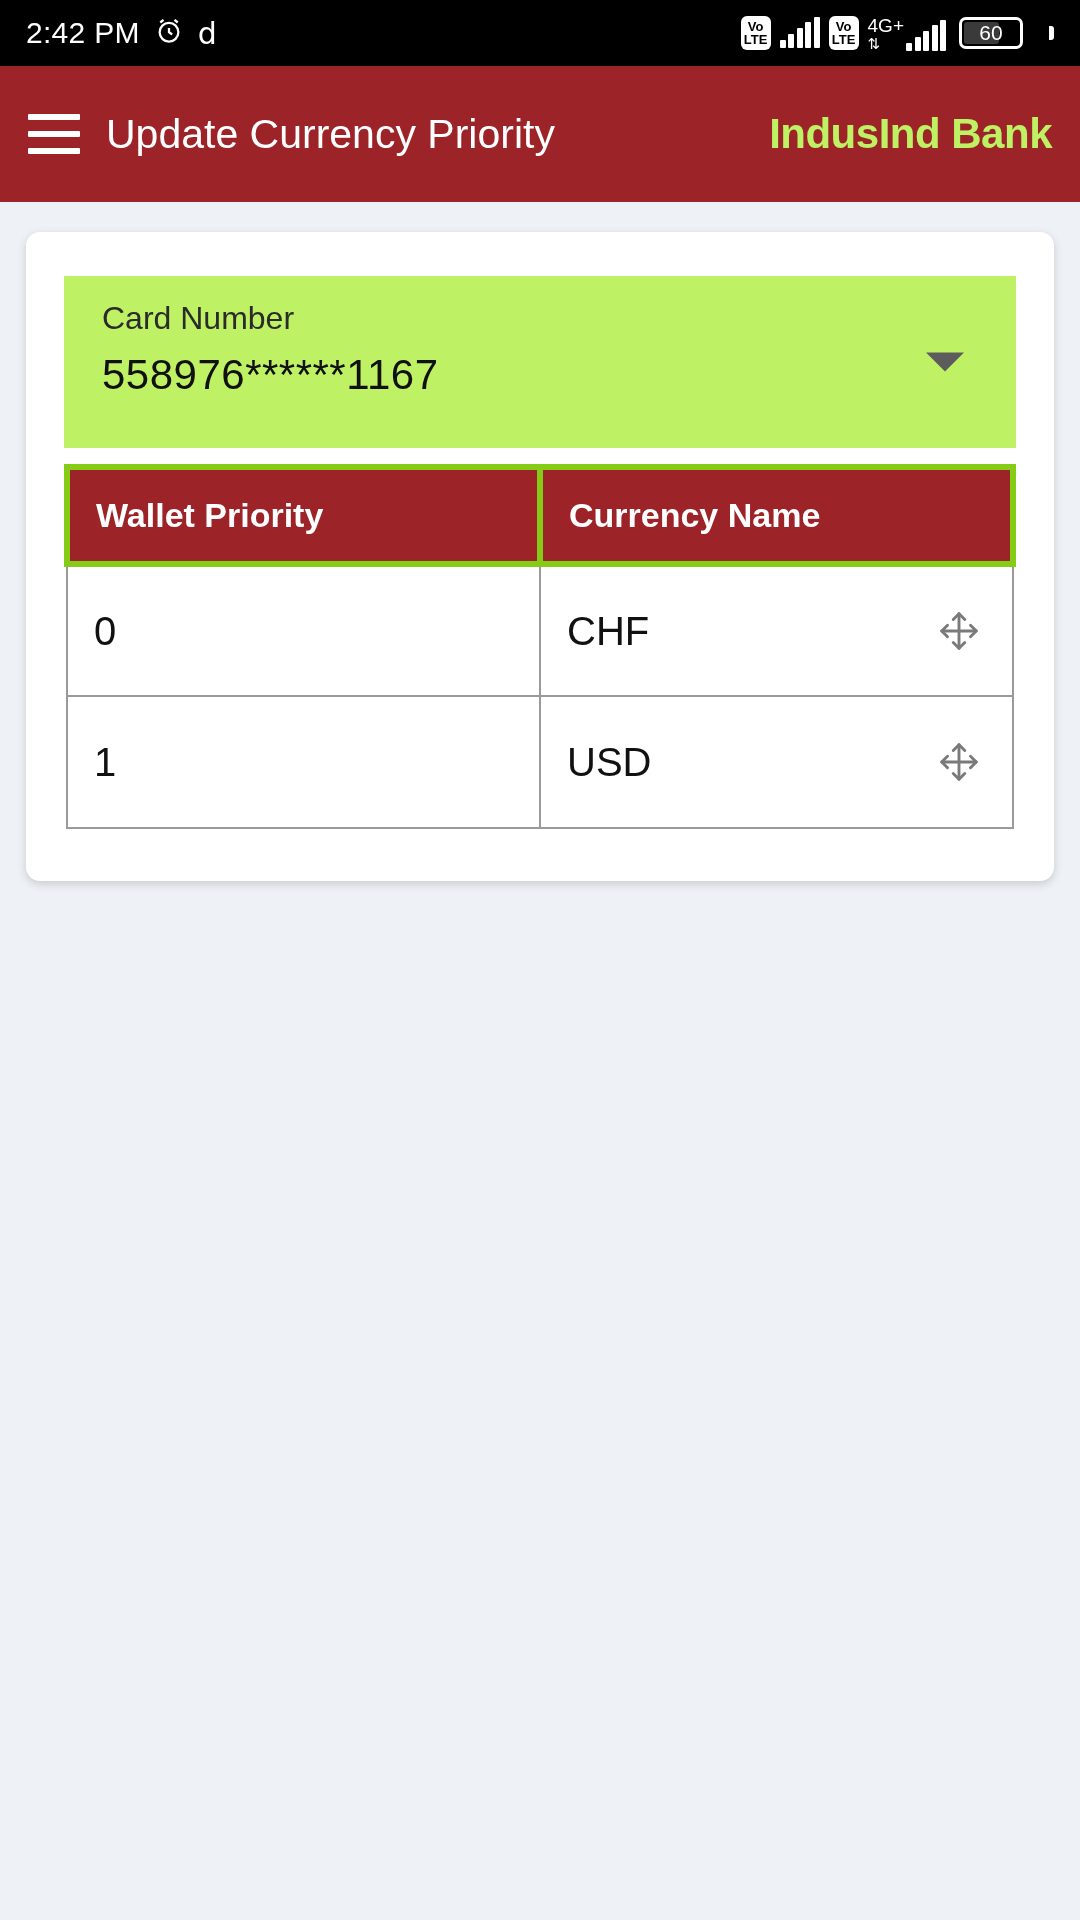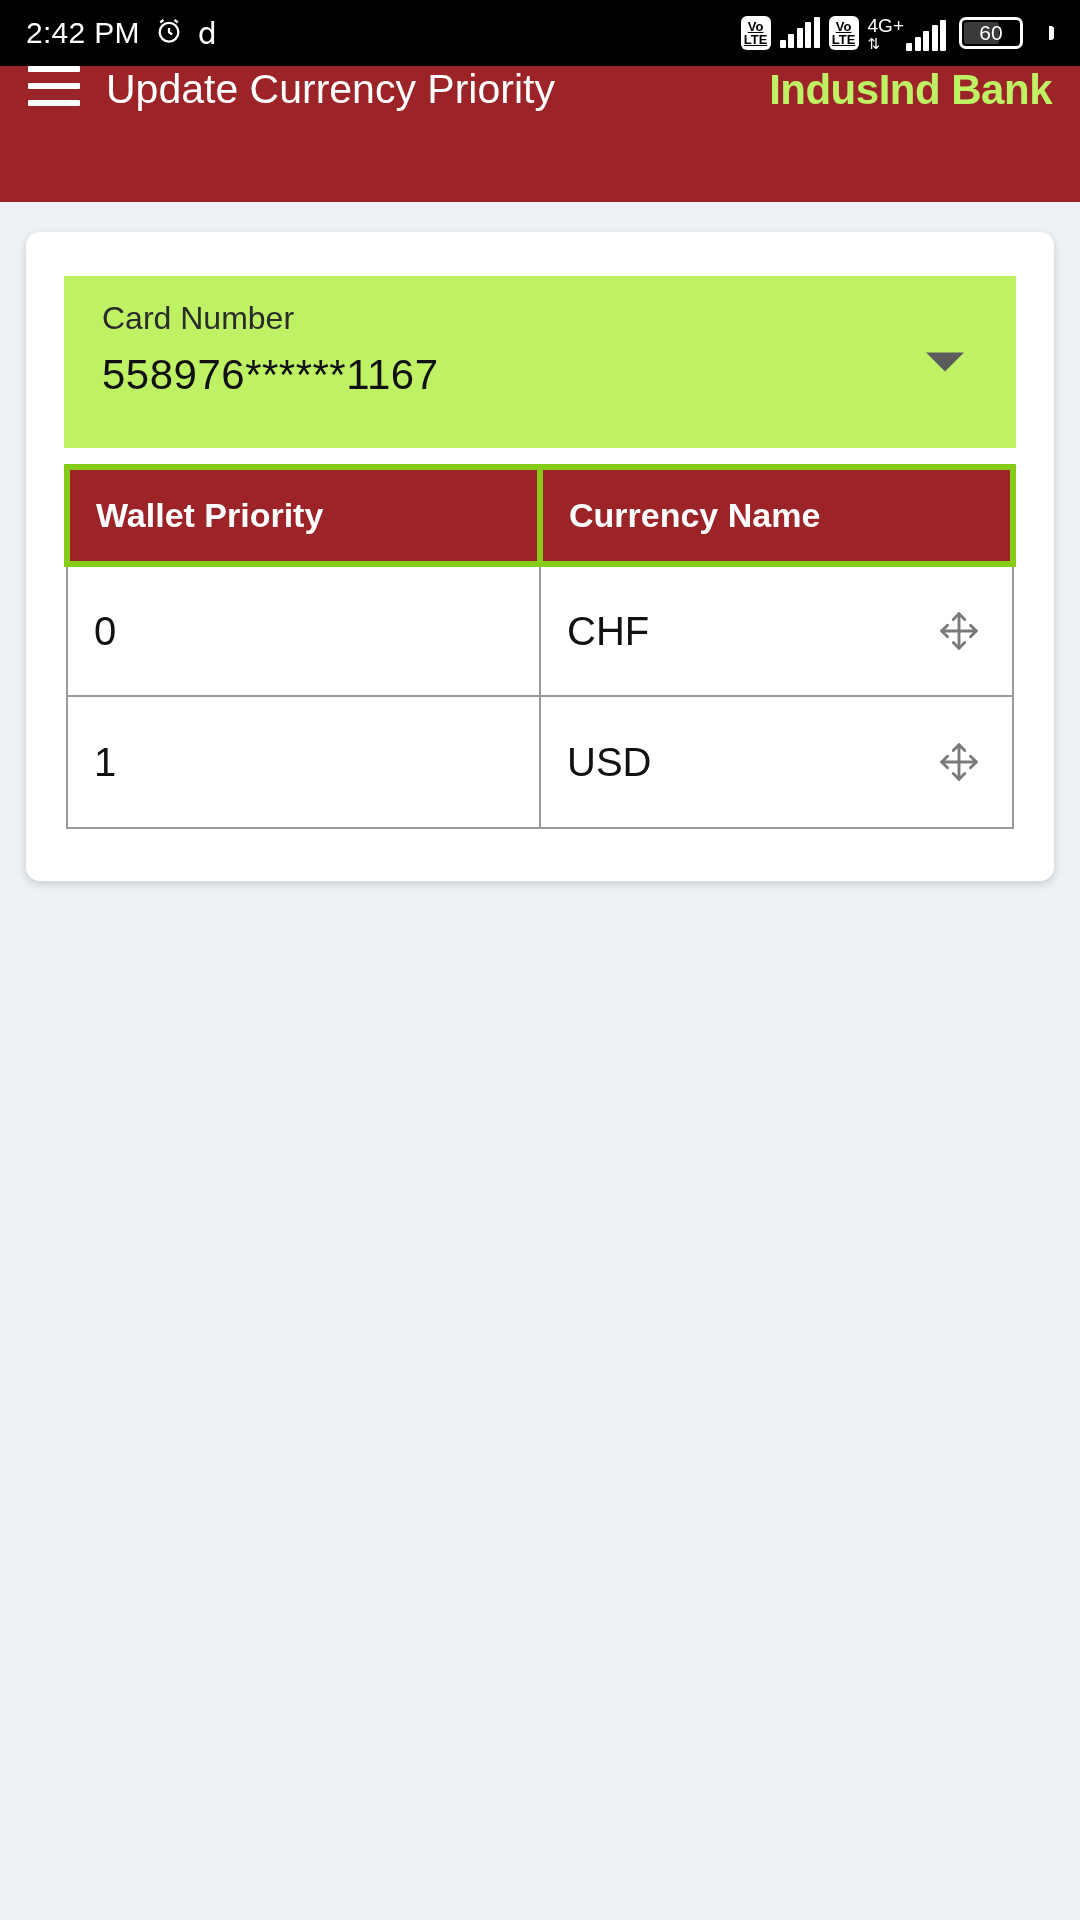--- a/index.html
+++ b/index.html
@@ -52,21 +52,20 @@
     color: #000000;
     border-radius: 6px;
     width: 30px;
     height: 34px;
     display: flex;
     flex-direction: column;
     align-items: center;
     justify-content: center;
     line-height: 1;
     font-weight: bold;
-    text-decoration: underline;
   }
   .volte-badge span:first-child { font-size: 13px; }
   .volte-badge span:last-child { font-size: 13px; }
   .signal-bars {
     display: flex;
     align-items: flex-end;
     gap: 2.5px;
     height: 30px;
   }
   .signal-bars i {
@@ -139,21 +138,21 @@
     background: #ffffff;
     border-radius: 0 3px 3px 0;
     margin-left: 2px;
   }
 
   
   .app-bar {
     height: 136px;
     background: #9c2327;
     display: flex;
-    align-items: flex-start;
+    align-items: center;
     padding: 0 28px;
     box-sizing: border-box;
   }
   .hamburger {
     width: 52px;
     height: 40px;
     display: flex;
     flex-direction: column;
     justify-content: space-between;
     margin-right: 26px;

